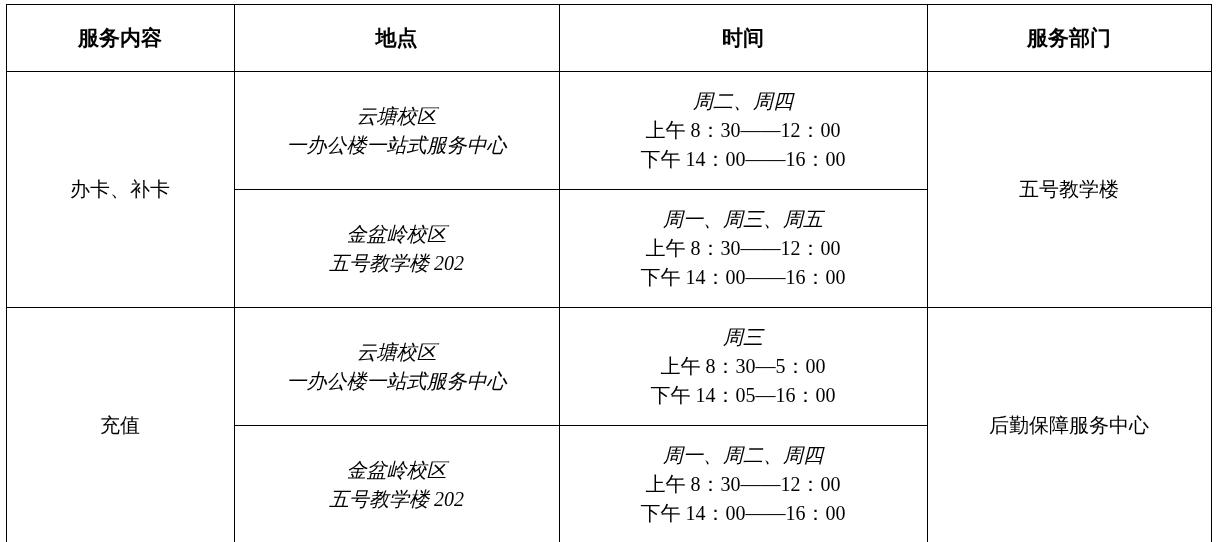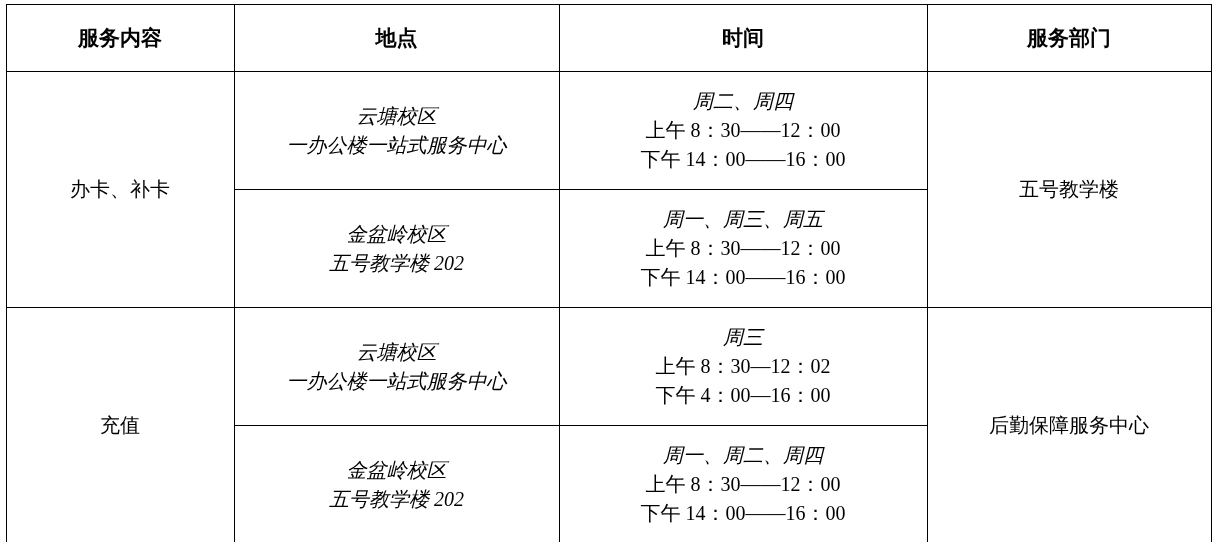--- a/index.html
+++ b/index.html
@@ -120,22 +120,22 @@
       </tr>
 
       <tr>
         <td class="cell-service" rowspan="2">充值</td>
         <td class="cell-location">
           <span class="line">云塘校区</span>
           <span class="line">一办公楼一站式服务中心</span>
         </td>
         <td class="cell-time">
           <span class="time-head">周三</span>
-          <span class="time-line"><span class="time-body">上午 8：30—12：02</span></span>
-          <span class="time-line"><span class="time-body">下午 4：00—16：00</span></span>
+          <span class="time-line"><span class="time-body">上午 8：30—5：00</span></span>
+          <span class="time-line"><span class="time-body">下午 14：05—16：00</span></span>
         </td>
         <td class="cell-dept" rowspan="2">后勤保障服务中心</td>
       </tr>
       <tr>
         <td class="cell-location">
           <span class="line">金盆岭校区</span>
           <span class="line">五号教学楼 202</span>
         </td>
         <td class="cell-time">
           <span class="time-head">周一、周二、周四</span>

